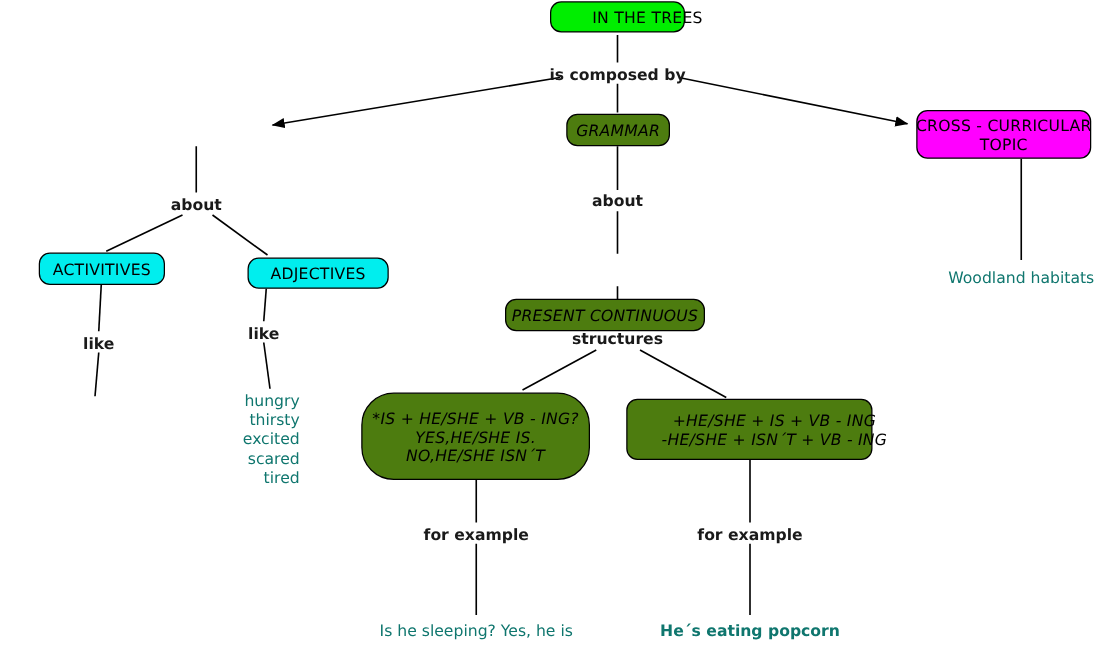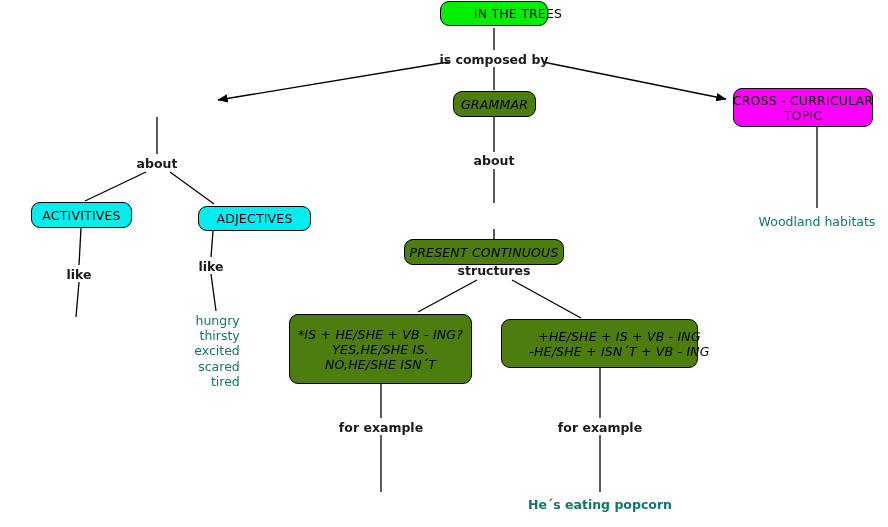--- a/index.html
+++ b/index.html
@@ -132,21 +132,21 @@
 
   <div class="node magenta" style="left:733px; top:88px; width:140px; height:39px;">CROSS - CURRICULAR
 TOPIC</div>
 
   <div class="node cyan" style="left:31px; top:202px; width:101px; height:26px;">ACTIVITIVES</div>
 
   <div class="node cyan" style="left:164px; top:206px; width:113px; height:25px;margin-left:34px;">ADJECTIVES</div>
 
   <div class="node yellow" style="left:404px; top:203px; width:160px; height:26px;margin-top:36px;">PRESENT CONTINUOUS</div>
 
-  <div class="node yellow" style="left:289px; top:314px; width:183px; height:70px;">*IS + HE/SHE + VB - ING?
+  <div class="node yellow" style="left:289px; top:314px; width:183px; height:70px;border-radius:26px;">*IS + HE/SHE + VB - ING?
 YES,HE/SHE IS.
 NO,HE/SHE ISN´T</div>
 
   <div class="node yellow" style="left:501px; top:319px; width:197px; height:49px;padding-left:40px;">+HE/SHE + IS + VB - ING
 -HE/SHE + ISN´T + VB - ING</div>
 
   <div class="label" style="left:494px; top:52px;">is composed by</div>
 
   <div class="label" style="left:157px; top:156px;">about</div>
 
@@ -164,16 +164,17 @@
 
 
   <div class="leaf" style="left:217px; top:313px;">hungry
 thirsty
 excited
 scared
 tired</div>
 
   <div class="leaf" style="left:817px; top:214px;">Woodland habitats</div>
 
+  <div class="leaf" style="left:381px; top:497px;">Is he sleeping? Yes, he is</div>
 
   <div class="leaf" style="left:600px; top:497px;font-weight:bold;">He´s eating popcorn</div>
 
 </div>
 
 </body></html>

